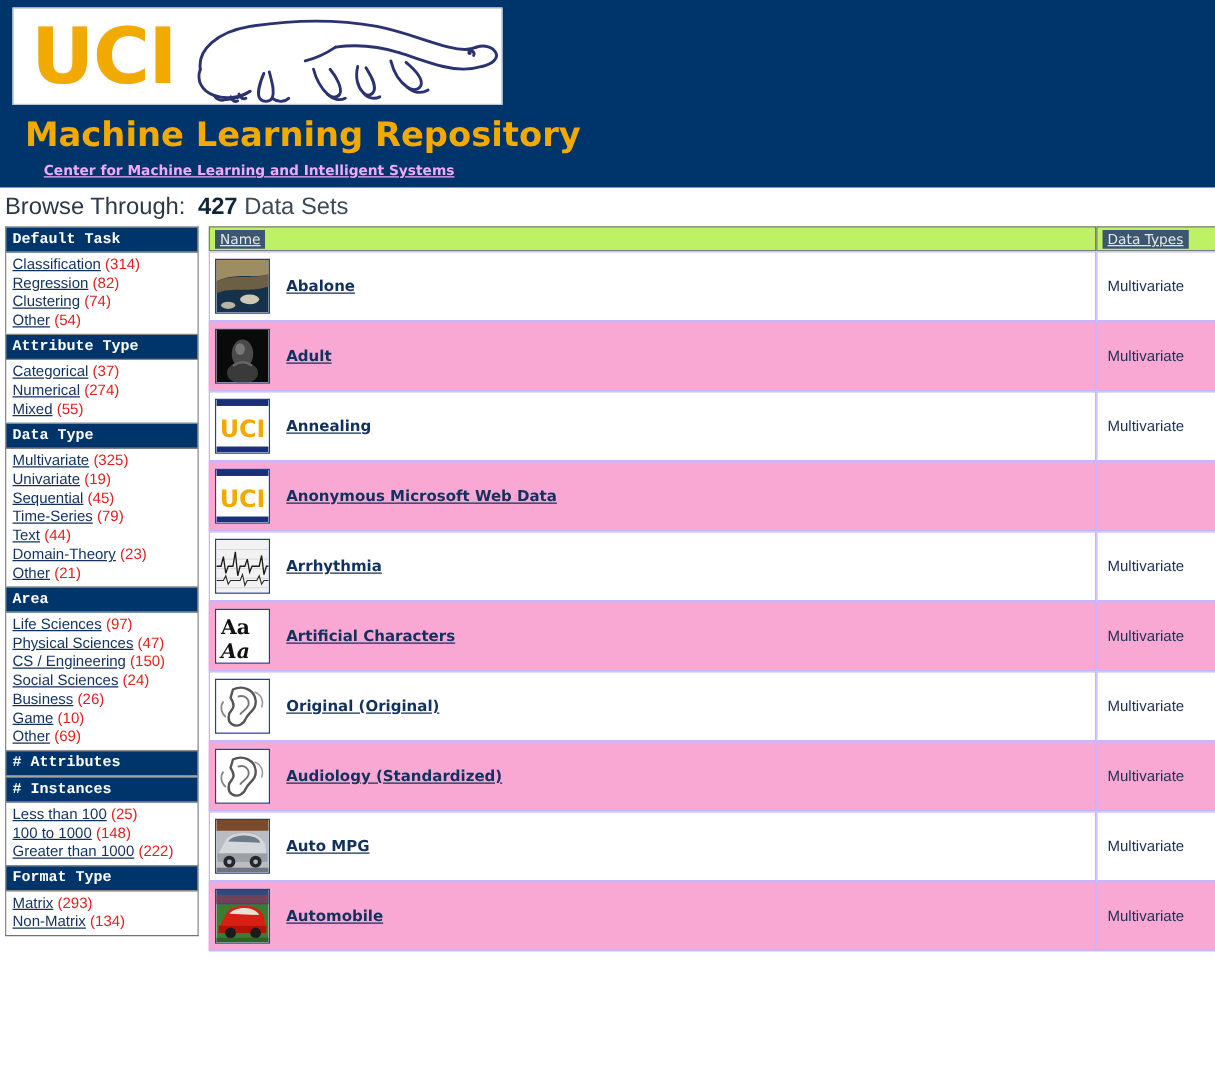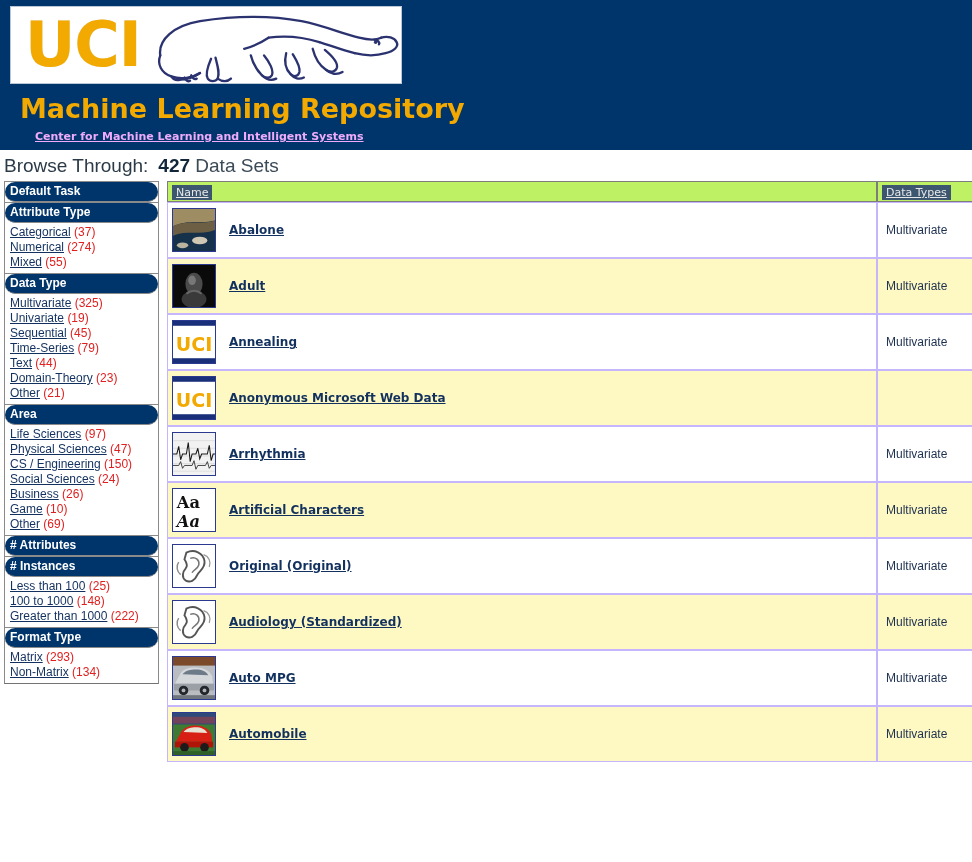--- a/index.html
+++ b/index.html
@@ -106,28 +106,27 @@
   }
   .facet {
     border: 1px solid #8a8a8a;
     border-bottom: none;
     background: #ffffff;
   }
   .facet:last-child { border-bottom: 1px solid #737373; }
   .facet-title {
     background: #00356B;
     color: #ffffff;
-    font-family: Liberation Sans, sans-serif;
+    font-family: Liberation Mono, monospace;
     font-weight: bold;
     font-size: 12px;
     padding: 3px 0 3px 5px;
     line-height: 13px;
     border-bottom: 1px solid #8a8a8a;
     white-space: nowrap;
-    border-radius: 10px;
   }
   .facet-list {
     padding: 2px 0 3px 5px;
   }
   .facet-item {
     font-family: "Liberation Sans", sans-serif;
     font-size: 12px;
     line-height: 15px;
     color: #cc0000;
     white-space: normal;
@@ -174,21 +173,21 @@
   .col-name { width: 710px; }
   .col-types { width: 110px; }
 
   .ds-row td {
     border: 1px solid #c4b5fd;
     background: #ffffff;
     height: 54px;
     vertical-align: middle;
     padding: 0;
   }
-  .ds-row.alt td { background: #fef9c3; margin-left: 40px; }
+  .ds-row.alt td { background: #f9a8d4; margin-left: 40px; }
 
   .namecell {
     display: flex;
     align-items: center;
     padding-left: 4px;
     height: 54px;
     box-sizing: border-box;
   }
   .thumb {
     width: 44px;
@@ -264,20 +263,26 @@
   <div class="browse-bar">
     <span>Browse Through:</span><span class="browse-count">427</span>
     <span class="browse-count-suffix">Data Sets</span>
   </div>
 
   <div class="body-wrap">
 
     <div class="sidebar" id="sidebar">
         <div class="facet">
           <div class="facet-title">Default Task</div>
+          <div class="facet-list">
+            <div class="facet-item"><a class="facet-link">Classification</a> <span class="facet-count">(314)</span></div>
+            <div class="facet-item"><a class="facet-link">Regression</a> <span class="facet-count">(82)</span></div>
+            <div class="facet-item"><a class="facet-link">Clustering</a> <span class="facet-count">(74)</span></div>
+            <div class="facet-item"><a class="facet-link">Other</a> <span class="facet-count">(54)</span></div>
+          </div>
         </div>
         <div class="facet">
           <div class="facet-title">Attribute Type</div>
           <div class="facet-list">
             <div class="facet-item"><a class="facet-link">Categorical</a> <span class="facet-count">(37)</span></div>
             <div class="facet-item"><a class="facet-link">Numerical</a> <span class="facet-count">(274)</span></div>
             <div class="facet-item"><a class="facet-link">Mixed</a> <span class="facet-count">(55)</span></div>
           </div>
         </div>
         <div class="facet">

